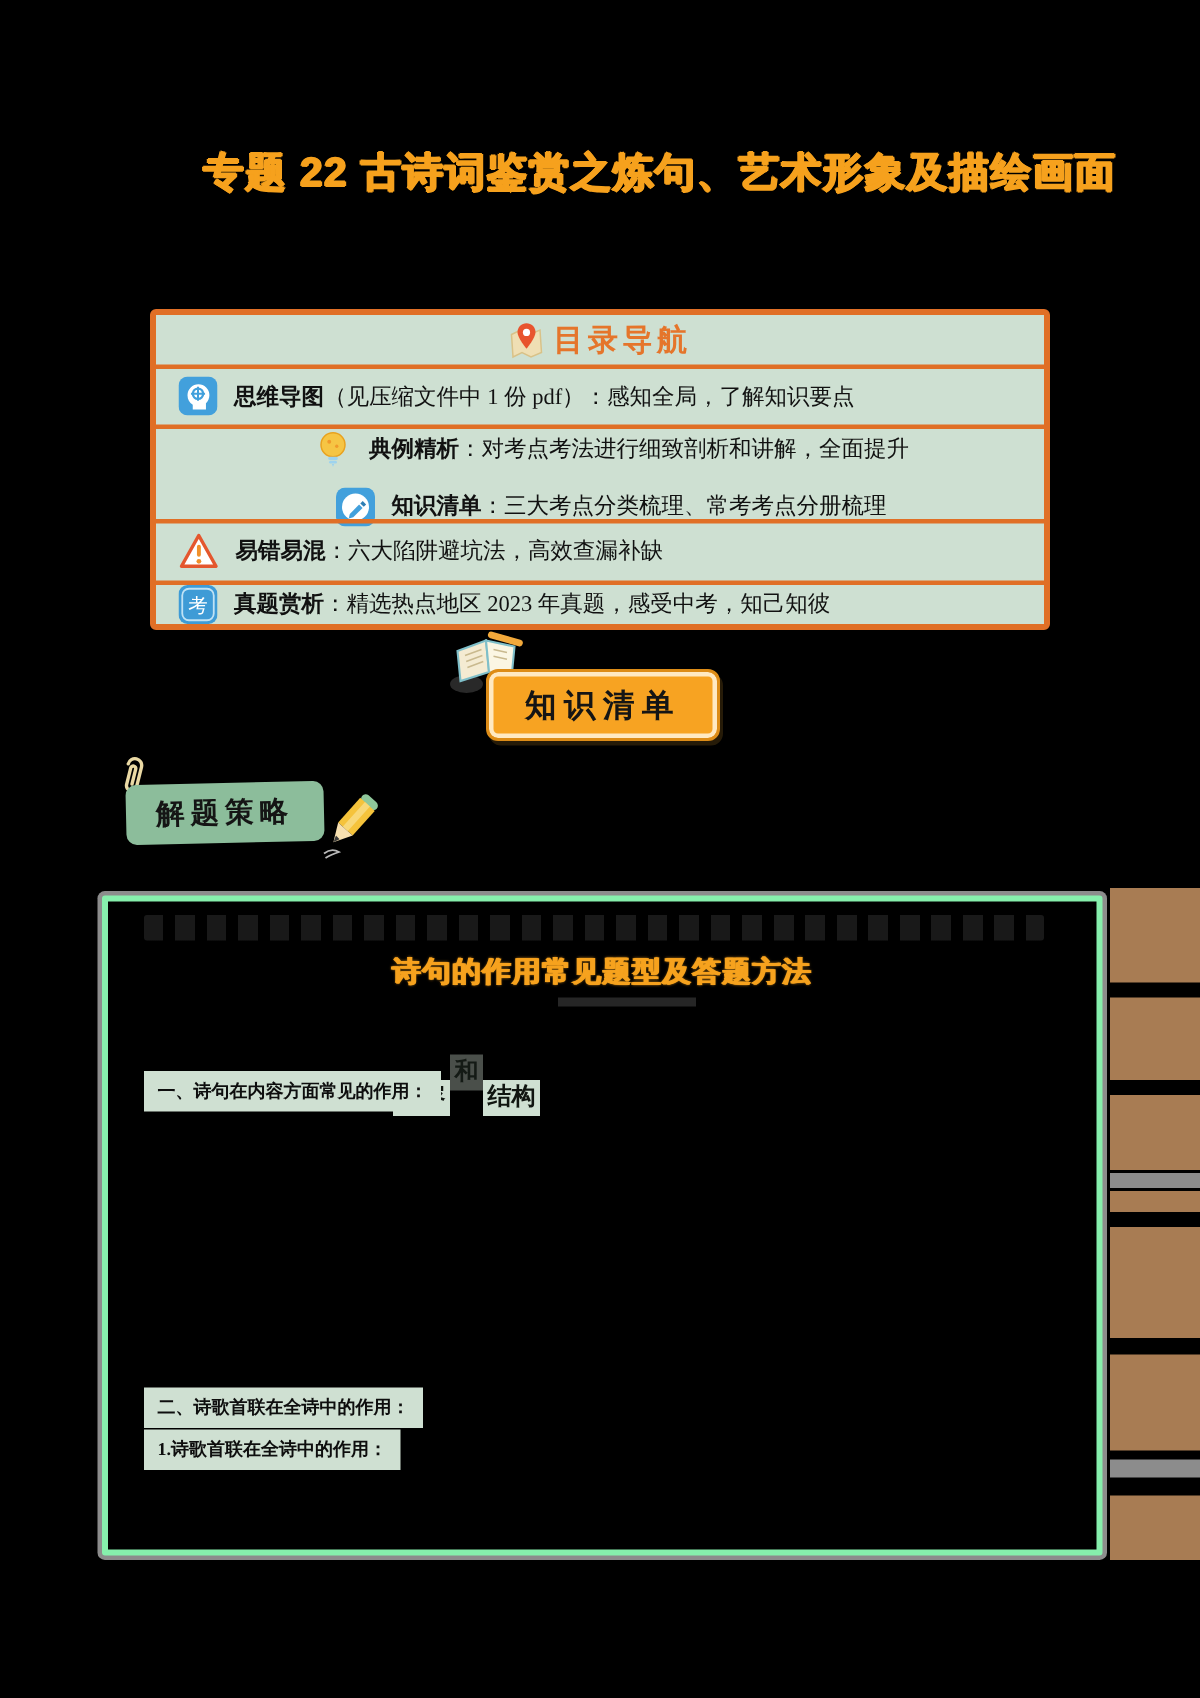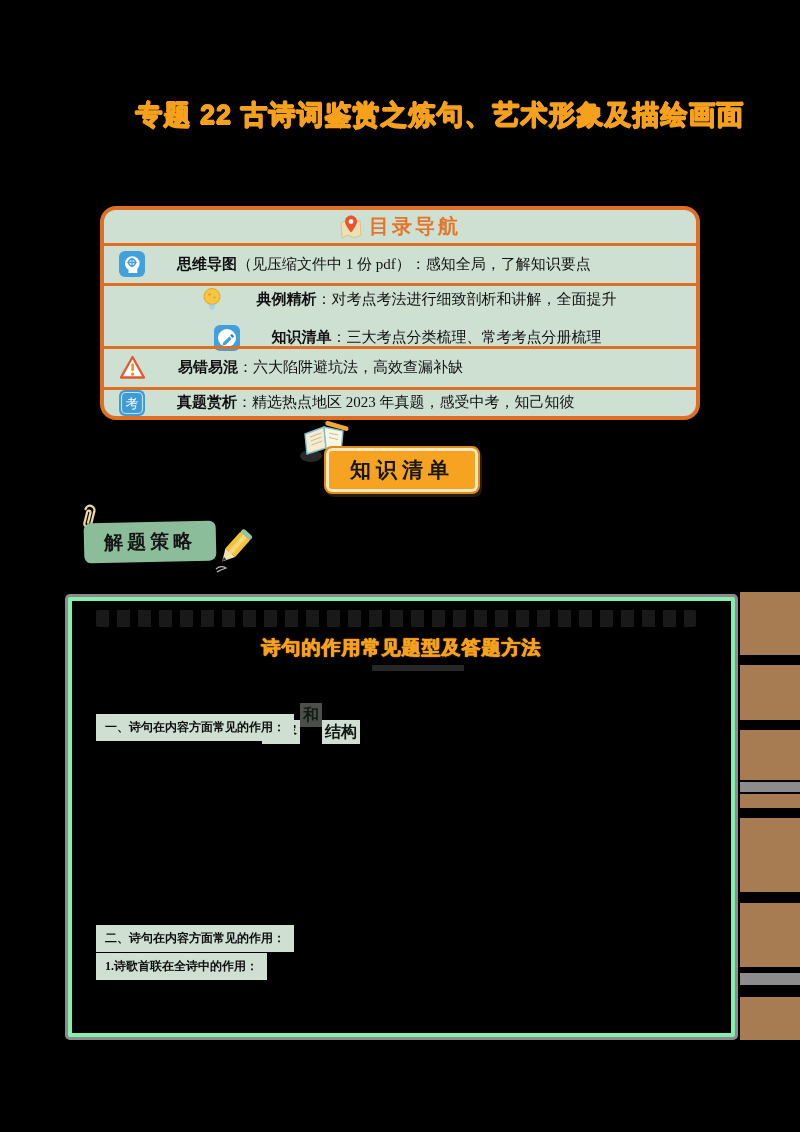--- a/index.html
+++ b/index.html
@@ -10,31 +10,31 @@
   
   .page-title{
     position:absolute;top:97px;left:0;width:800px;text-align:center;
     font-size:27px;font-weight:900;color:#F6A11D;letter-spacing:1px;
     text-shadow:0.8px 0 0 #F6A11D,-0.8px 0 0 #F6A11D,0 0.8px 0 #F6A11D,0 -0.8px 0 #F6A11D;
     margin-left:40px;
   }
   
   .toc-box{
     position:absolute;left:100px;top:206px;width:592px;height:206px;
-    background:#CEE0D2;border:4px solid #E06F26;border-radius:16px;
+    background:#CEE0D2;border:4px solid #E06F26;border-radius:4px;
     display:flex;flex-direction:column;
   }
   .toc-header{
     height:34px;display:flex;align-items:center;justify-content:center;gap:6px;
     font-size:20px;font-weight:800;color:#E5752B;letter-spacing:3px;
   }
   .toc-divider{height:0;border-top:3px solid #E06F26;}
   .toc-row{display:flex;align-items:center;gap:11px;padding-left:15px;}
   .toc-row .txt{font-size:15px;color:#111;font-family:"Liberation Serif", serif;white-space:nowrap;}
-  .toc-row .lbl{font-weight:800;margin-left:21px;}
+  .toc-row .lbl{font-weight:800;}
   .toc-row .desc{font-weight:400;}
   .icon-box{flex:0 0 auto;display:flex;align-items:center;justify-content:center;}
   .row-single-1{height:38px;}
   .row-double{height:60px;display:flex;flex-direction:column;justify-content:space-around;padding-left:0;}
   .row-double .subline{display:flex;align-items:center;gap:11px;padding-left:15px;height:30px;}
   .row-single-2{height:39px;}
   .row-single-3{height:27px;}
   
   .knowledge-btn{
     position:absolute;left:324px;top:446px;width:152px;height:44px;
@@ -225,21 +225,21 @@
   <div class="box-heading">诗句的作用常见题型及答题方法</div>
   <div class="heading-smudge"></div>
 
   <div class="fragment-strip">
     <span class="frag-visible">内容</span>
       <span class="frag-hidden">和</span>
       <span class="frag-visible">结构</span>
   </div>
 
   <div class="hl-line hl-1">一、诗句在内容方面常见的作用：</div>
-  <div class="hl-line hl-2">二、诗句在内容方面常见的作用：</div>
+  <div class="hl-line hl-2">二、诗歌首联在全诗中的作用：</div>
   <div class="hl-line hl-3">1.诗歌首联在全诗中的作用：</div>
 </div>
 
 <div>
   <div class="side-tab" style="top:592px;height:63px;"></div>
   <div class="side-tab" style="top:665px;height:55px;"></div>
   <div class="side-tab" style="top:730px;height:50px;"></div>
   <div class="side-tab gray" style="top:782px;height:10px;"></div>
   <div class="side-tab" style="top:794px;height:14px;"></div>
   <div class="side-tab" style="top:818px;height:74px;"></div>

